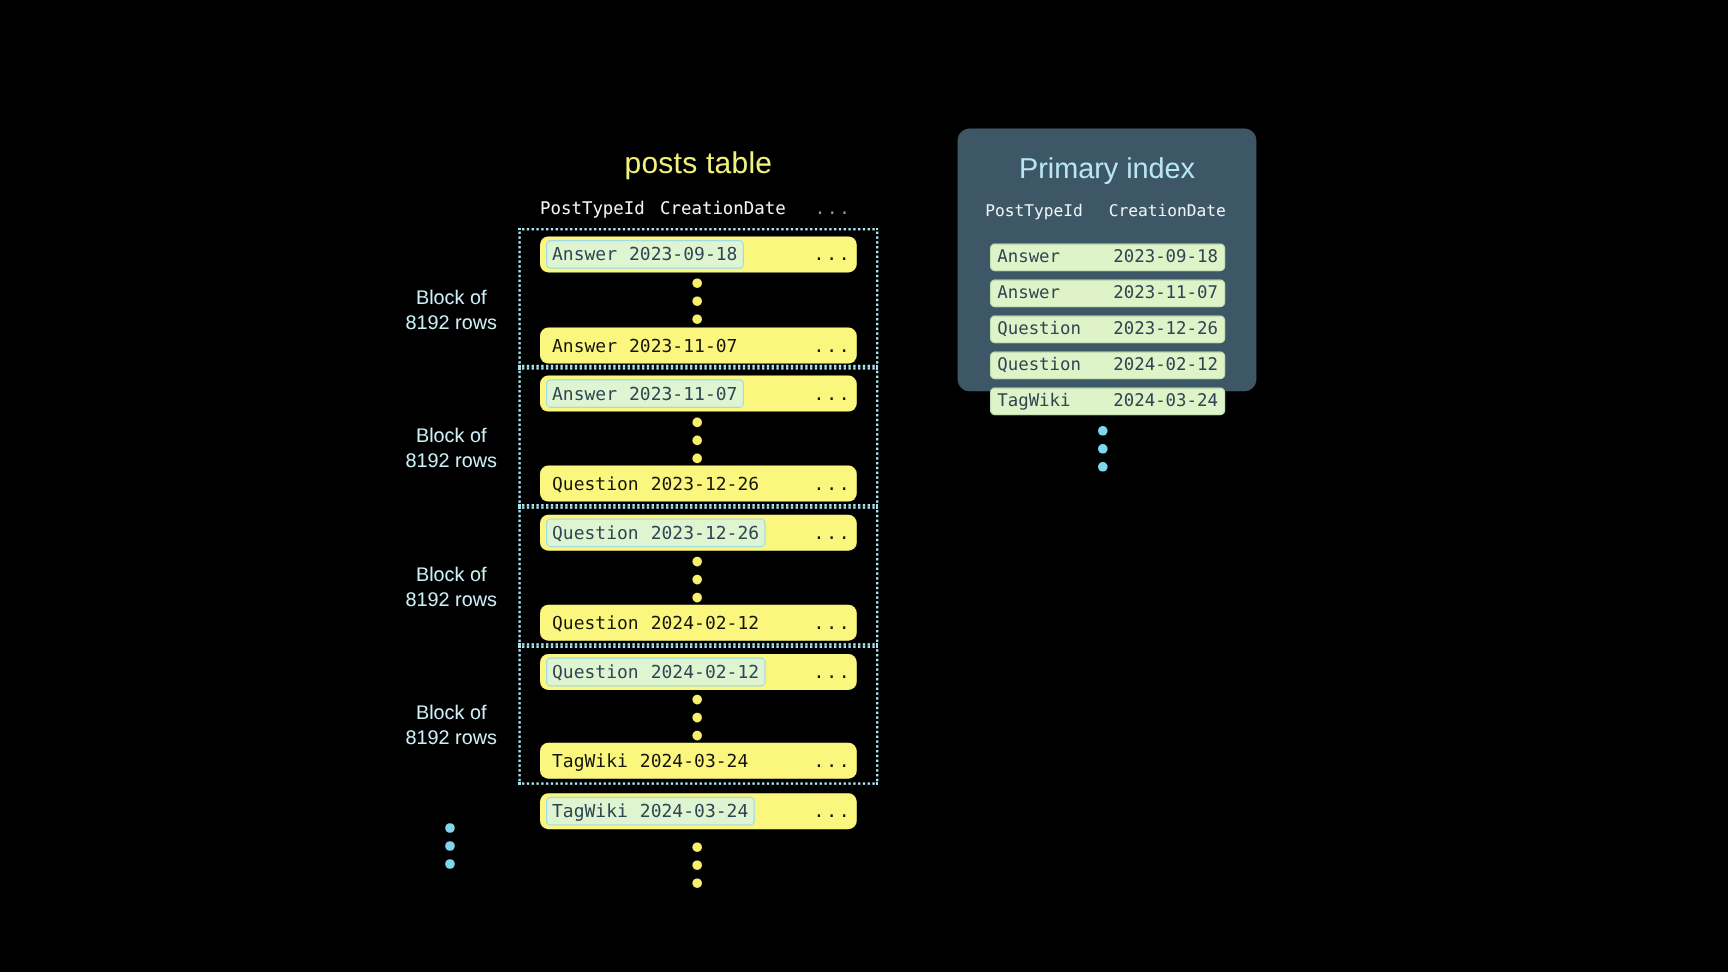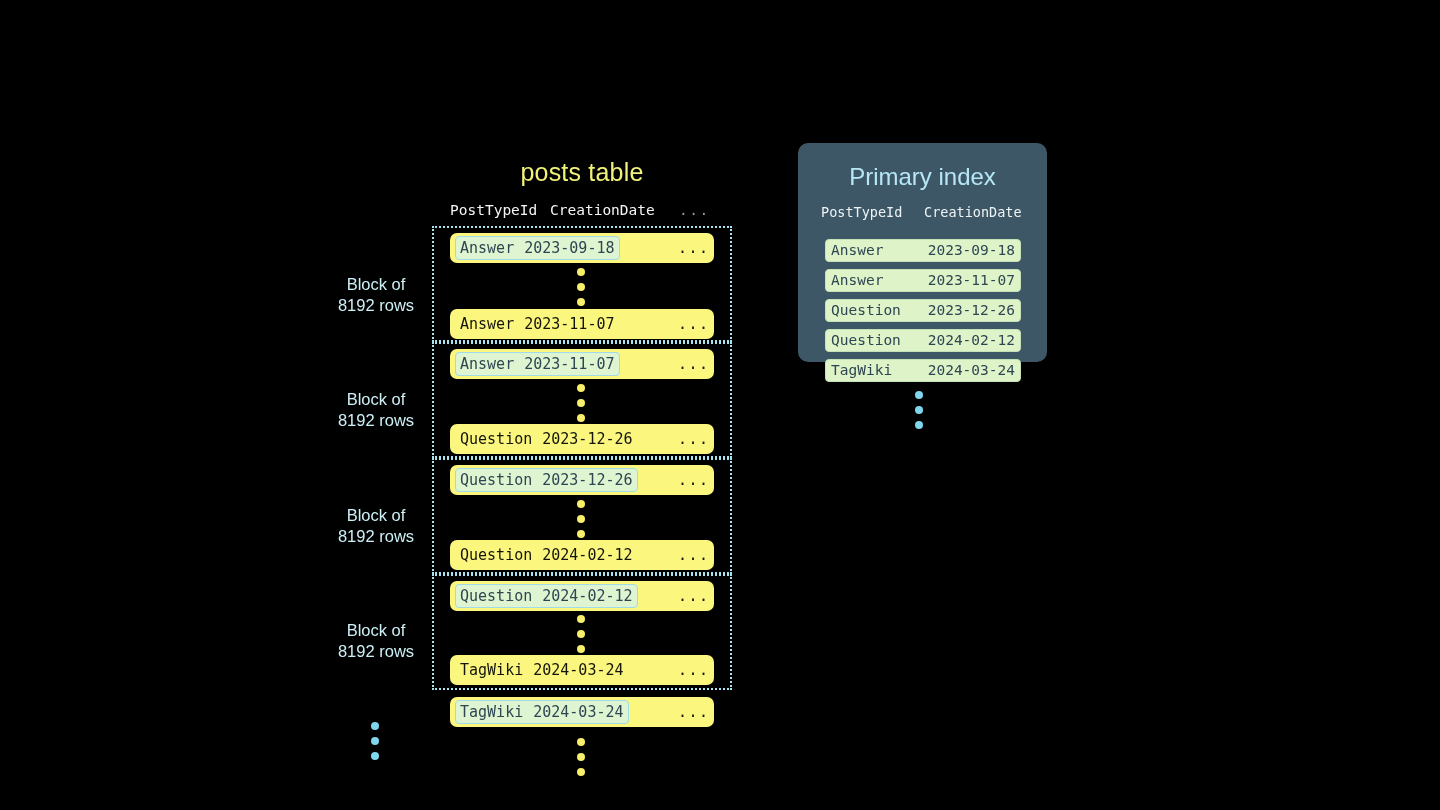--- a/index.html
+++ b/index.html
@@ -12,21 +12,20 @@
     height: 810px;
     position: relative;
     overflow: hidden;
     font-family: "Liberation Sans", sans-serif;
     -webkit-font-smoothing: antialiased;
   }
 
   .stage {
     position: absolute;
     inset: 0;
-    margin-top: 36px;
   }
 
   
   .posts-title {
     position: absolute;
     left: 432px;
     top: 122px;
     width: 300px;
     text-align: center;
     font-size: 25px;

